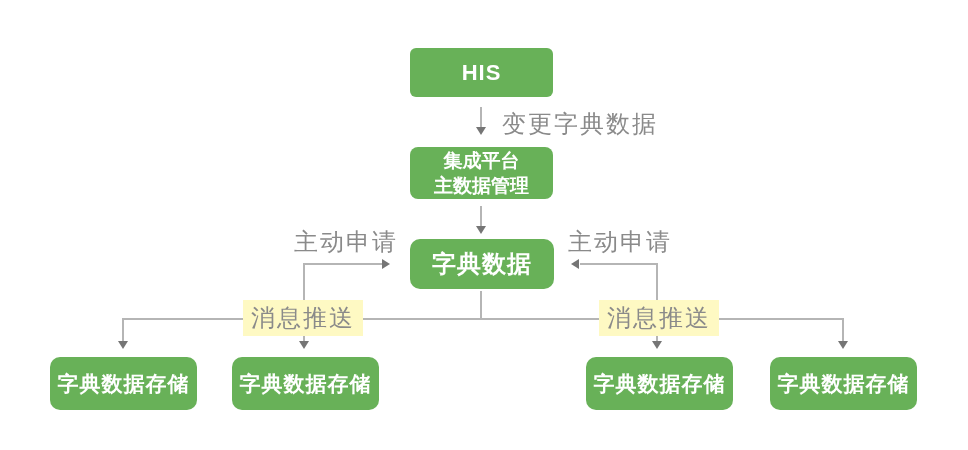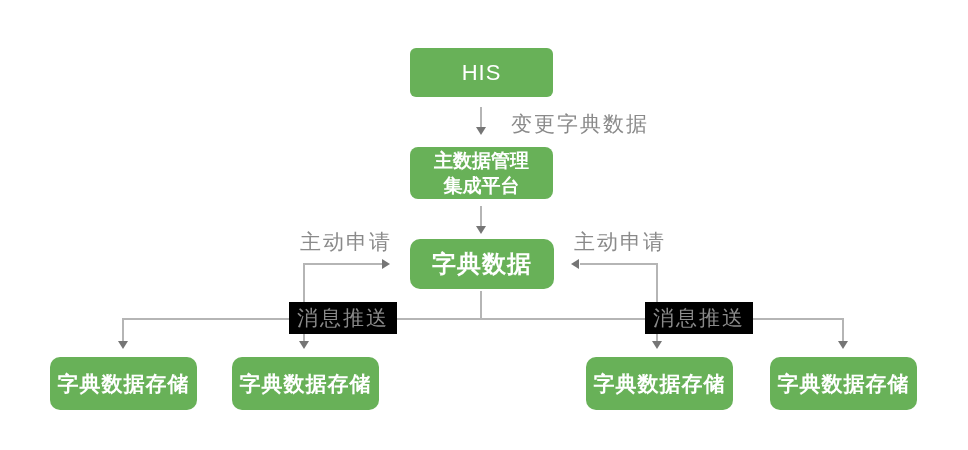--- a/index.html
+++ b/index.html
@@ -19,52 +19,52 @@
   .node{
     position:absolute;
     background:var(--green);
     color:#ffffff;
     display:flex;
     align-items:center;
     justify-content:center;
     text-align:center;
     font-weight:700;
   }
-  .node-his{left:410px;top:48px;width:143px;height:49px;border-radius:6px;font-size:22px;font-weight:400;letter-spacing:1px;}
+  .node-his{left:410px;top:48px;width:143px;height:49px;border-radius:6px;font-size:22px;font-weight:700;letter-spacing:1px;}
   .node-platform{left:410px;top:147px;width:143px;height:52px;border-radius:8px;font-size:19px;line-height:25px;flex-direction:column;}
   .node-dict{left:410px;top:239px;width:144px;height:50px;border-radius:10px;font-size:24px;letter-spacing:1px;}
   .node-storage{top:357px;width:147px;height:53px;border-radius:10px;font-size:21px;letter-spacing:1px;text-align:right;}
   .s1{left:50px;} .s2{left:232px;} .s3{left:586px;} .s4{left:770px;}
 
   .line{position:absolute;background:var(--line);}
   .ah{position:absolute;width:0;height:0;}
   .ah-down{border-left:5px solid transparent;border-right:5px solid transparent;border-top:8px solid var(--arrow);}
   .ah-right{border-top:5px solid transparent;border-bottom:5px solid transparent;border-left:8px solid var(--arrow);}
   .ah-left{border-top:5px solid transparent;border-bottom:5px solid transparent;border-right:8px solid var(--arrow);}
 
   .edge-label{
     position:absolute;
     color:var(--label);
-    font-size:21px;
+    font-size:24px;
     letter-spacing:2px;
     white-space:nowrap;
     transform:translate(-50%,-50%);
   }
-  .on-line{background:#000000;padding:2px 8px;margin-left:40px;}
+  .on-line{background:#fef9c3;padding:2px 8px;}
 </style>
 </head>
 <body>
 
 <div id="canvas">
 
   <div class="node node-his">HIS</div>
 
   <div class="node node-platform">
+    <span>集成平台</span>
     <span>主数据管理</span>
-    <span>集成平台</span>
   </div>
 
   <div class="node node-dict">字典数据</div>
 
   <div class="node node-storage s1">字典数据存储</div>
   <div class="node node-storage s2">字典数据存储</div>
   <div class="node node-storage s3">字典数据存储</div>
   <div class="node node-storage s4">字典数据存储</div>
 
   <div class="line" style="left:480px;top:107px;width:1.5px;height:21px;"></div>

